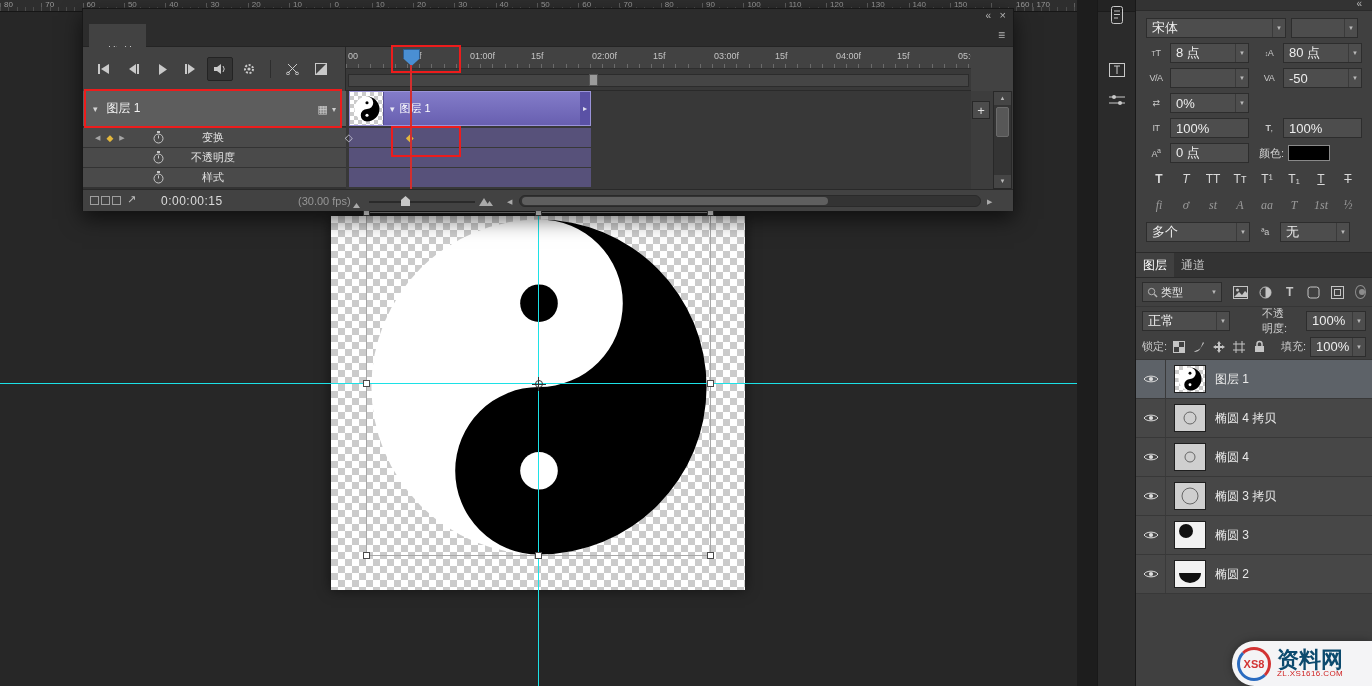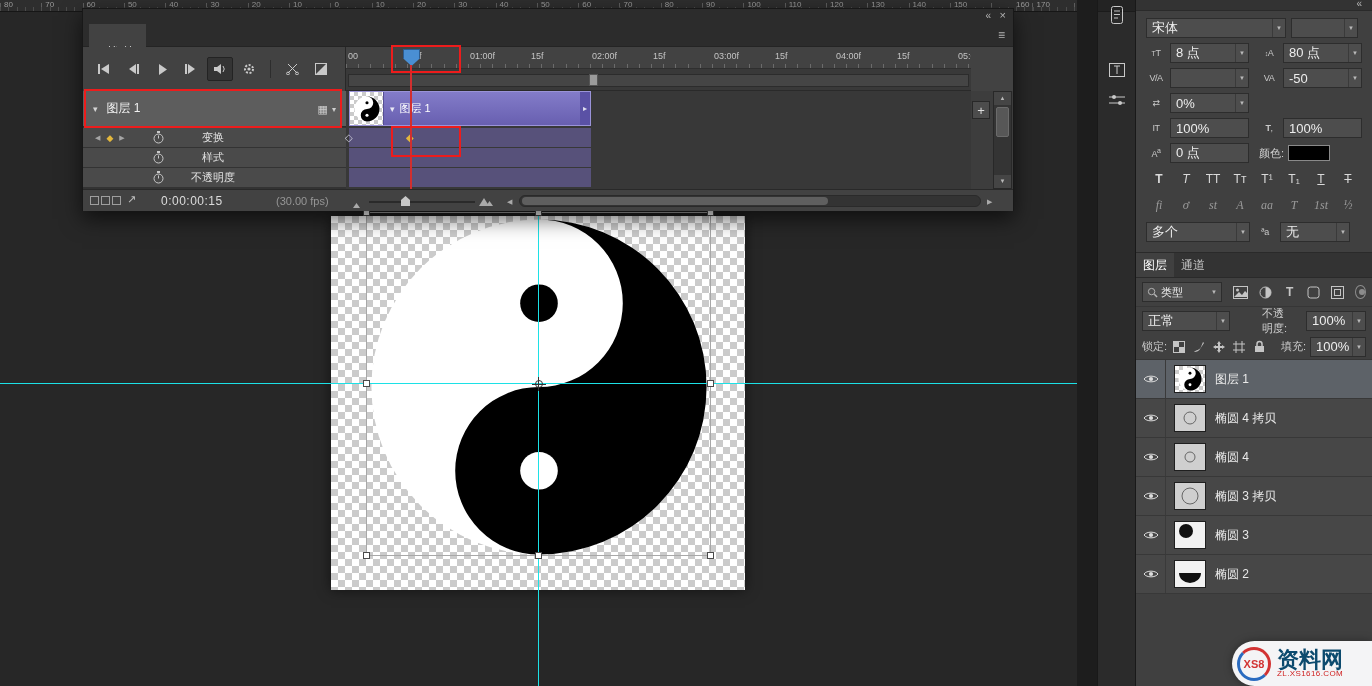--- a/index.html
+++ b/index.html
@@ -84,21 +84,21 @@
   .sv-up,.sv-down{position:absolute;left:0;width:17px;height:13px;background:#454545;color:#b9b9b9;font-size:6px;text-align:center;line-height:13px}
   .sv-up{top:0}.sv-down{bottom:0}
   .sv-thumb{position:absolute;left:2px;top:15px;width:13px;height:30px;background:#575757;border:1px solid #6b6b6b;border-radius:2px}
   .tl-add{position:absolute;left:889px;top:92px;width:18px;height:18px;background:#4c4c4c;border:1px solid #282828;color:#dedede;
     font-size:13px;line-height:15px;text-align:center}
   .tl-status{position:absolute;left:0;top:180px;width:930px;height:22px;background:#424242;border-top:1px solid #292929}
   .fgroup{position:absolute;left:7px;top:6px;display:flex;gap:2px}
   .frame-ico{width:9px;height:9px;border:1px solid #9e9e9e}
   .arrow-ico{position:absolute;left:44px;top:3px;color:#bdbdbd;font-size:11px}
   .tl-curtime{position:absolute;left:78px;top:4px;font-size:12px;color:#dcdcdc;letter-spacing:.5px}
-  .tl-fps{position:absolute;left:193px;top:5px;font-size:11px;color:#969696}
+  .tl-fps{position:absolute;left:215px;top:5px;font-size:11px;color:#969696}
   .zoom-out-ico{position:absolute;left:270px;top:8px}
   .zoom-in-ico{position:absolute;left:396px;top:5px}
   .z-track{position:absolute;left:286px;top:11px;width:106px;height:2px;background:#2a2a2a}
   .z-thumb{position:absolute;left:318px;top:6px;width:9px;height:10px;background:#c9c9c9;
     clip-path:polygon(50% 0,100% 40%,100% 100%,0 100%,0 40%)}
   .hs-left{position:absolute;left:424px;top:8px;font-size:7px;color:#a9a9a9}
   .hs-track{position:absolute;left:436px;top:5px;width:462px;height:12px;background:#333;border:1px solid #2a2a2a;border-radius:6px}
   .hs-thumb{position:absolute;left:2px;top:1px;width:306px;height:8px;background:#5f5f5f;border-radius:4px}
   .hs-right{position:absolute;left:904px;top:8px;font-size:7px;color:#a9a9a9}
   .playhead{position:absolute;left:320px;top:40px;width:17px;height:17px;background:var(--playhead-blue,#4a8fd3);
@@ -334,29 +334,29 @@
             <path d="M5.5 7.5 V4.5" stroke="#c9c9c9"></path>
           </svg>
         <span class="plabel">变换</span>
       </div>
       <div class="prophead">
         <svg class="stopwatch" width="11" height="13" viewBox="0 0 11 13">
             <rect x="4" y="0" width="3" height="2" fill="#c9c9c9"></rect>
             <circle cx="5.5" cy="7.5" r="4.5" fill="none" stroke="#c9c9c9"></circle>
             <path d="M5.5 7.5 V4.5" stroke="#c9c9c9"></path>
           </svg>
-        <span class="plabel">样式</span>
+        <span class="plabel">不透明度</span>
       </div>
       <div class="prophead">
         <svg class="stopwatch" width="11" height="13" viewBox="0 0 11 13">
             <rect x="4" y="0" width="3" height="2" fill="#c9c9c9"></rect>
             <circle cx="5.5" cy="7.5" r="4.5" fill="none" stroke="#c9c9c9"></circle>
             <path d="M5.5 7.5 V4.5" stroke="#c9c9c9"></path>
           </svg>
-        <span class="plabel">不透明度</span>
+        <span class="plabel">样式</span>
       </div>
     </div>
 
     <div class="tl-content">
       <div class="clip">
         <span class="clip-thumb checker">
           <svg viewBox="0 0 100 100" width="26" height="26">
               <circle cx="50" cy="50" r="48" fill="#fff"></circle>
               <path d="M50 2 a48 48 0 0 1 0 96 a24 24 0 0 1 0 -48 a24 24 0 0 0 0 -48 Z" fill="#000"></path>
               <circle cx="50" cy="26" r="6" fill="#000"></circle>

